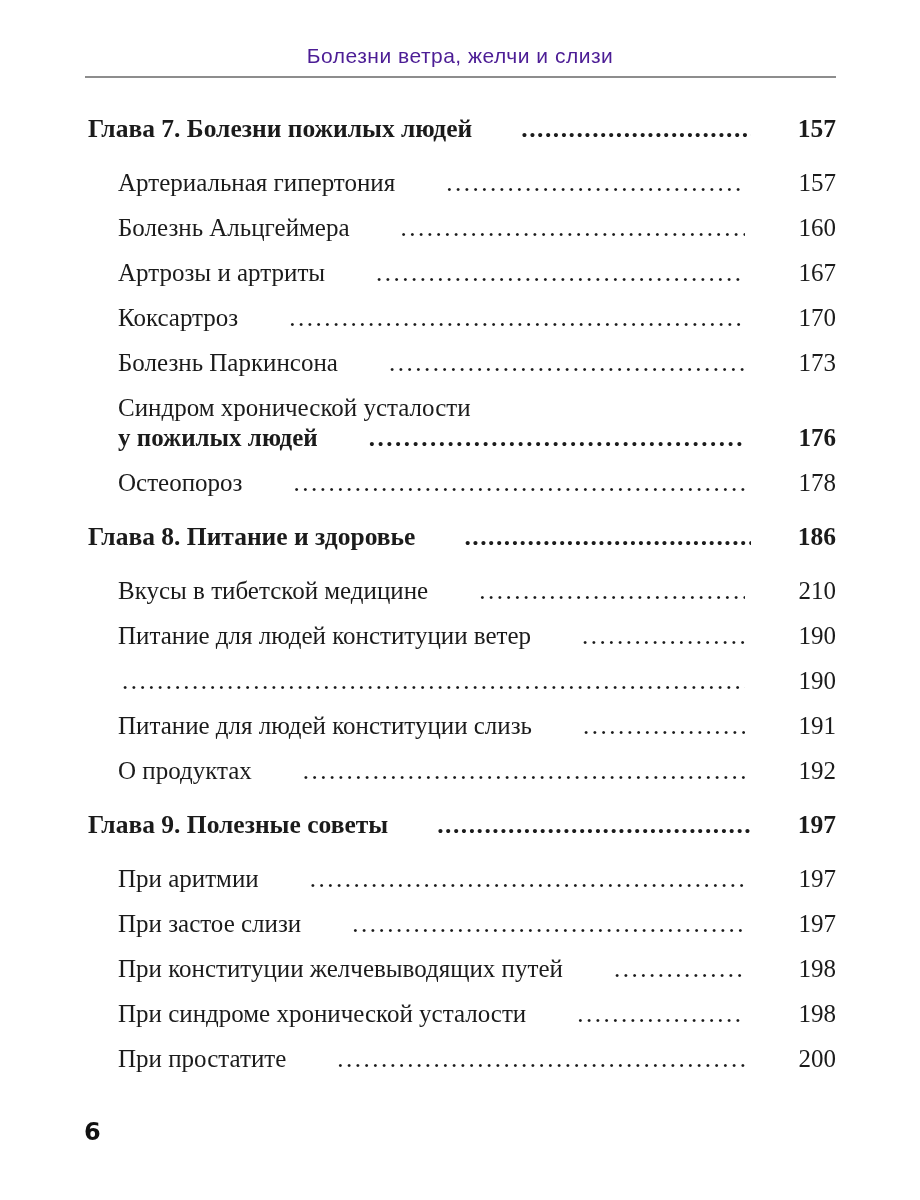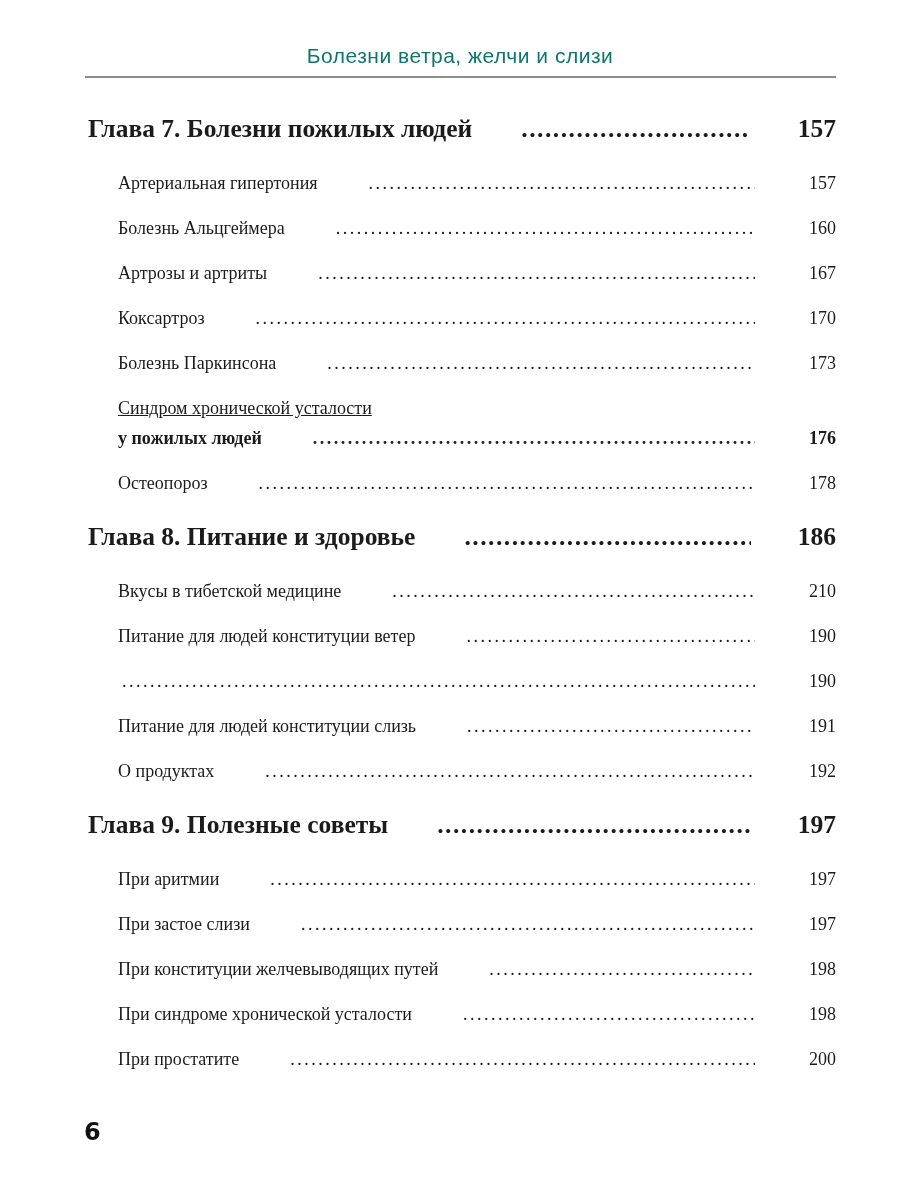--- a/index.html
+++ b/index.html
@@ -11,21 +11,21 @@
     overflow: hidden;
   }
   .page { position: absolute; inset: 0; background: #ffffff; }
 
   
   .running-header {
     position: absolute; top: 44px; left: 0; right: 0;
     text-align: center;
     font-family: "Liberation Sans", "DejaVu Sans", sans-serif;
     font-size: 21px; letter-spacing: 0.5px;
-    color: #0f766e;
+    color: #4c1d95;
   }
   .header-rule {
     position: absolute; top: 76px; left: 85px; right: 84px;
     height: 0; border-top: 2px solid #8d8d8d;
   }
 
   
   .toc {
     position: absolute; top: 78px; left: 88px; right: 84px;
     padding-top: 12px;
@@ -45,26 +45,26 @@
   .chapter {
     font-weight: bold;
     font-size: 25.5px; line-height: 30px;
     margin: 24px 0 24px 0;
   }
   .chapter .leader { margin-left: 2px; }
   .chapter .leader::after { letter-spacing: 1.5px; }
   .chapter .page-num { margin-left: 0; }
 
   .entry {
-    font-size: 18px; line-height: 30px;
+    font-size: 25px; line-height: 30px;
     margin: 0 0 15px 0;
     padding-left: 30px;
   }
   .entry .page-num { margin-left: 7px; }
-  .entry-line1 { white-space: nowrap; text-decoration: underline; }
+  .entry-line1 { white-space: nowrap; }
 
   
   .footer-page-number {
     position: absolute; left: 84px; top: 1118px;
     font-family: "DejaVu Sans", "Liberation Sans", sans-serif;
     font-weight: bold; font-size: 24px; color: #111;
   }
 </style>
 </head>
 <body>

